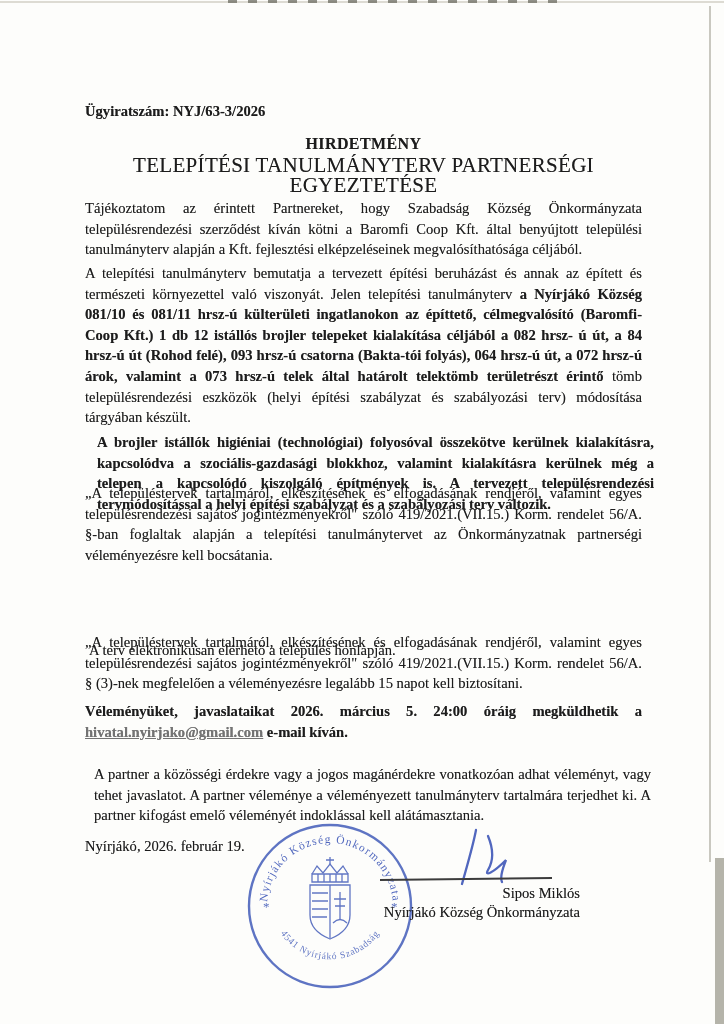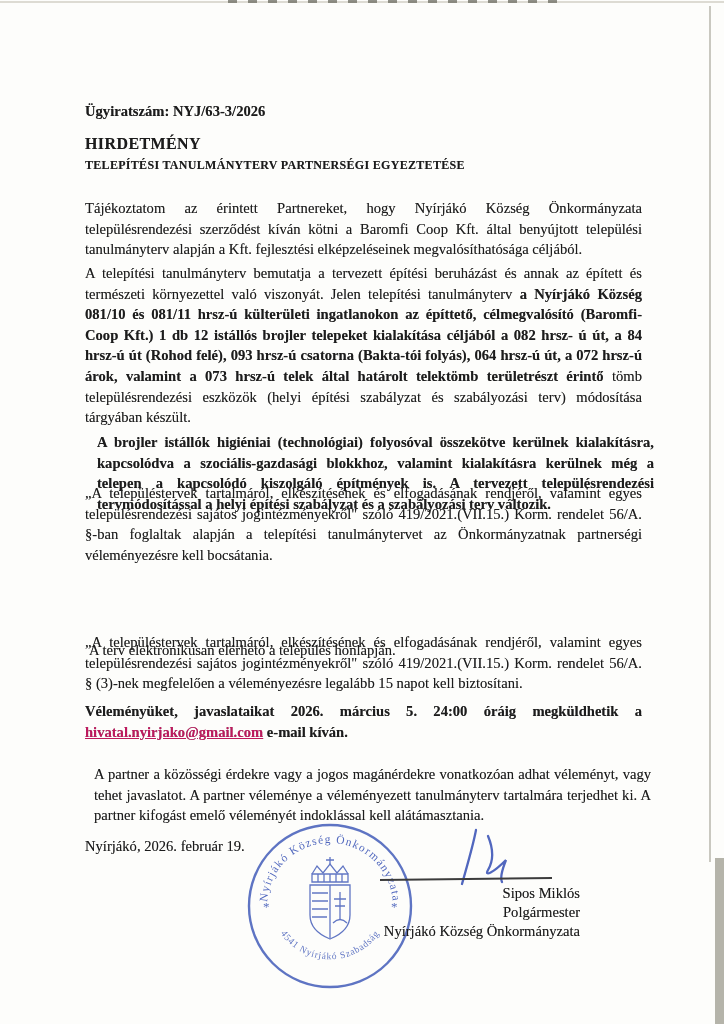--- a/index.html
+++ b/index.html
@@ -7,25 +7,25 @@
     width:724px;height:1024px;position:relative;overflow:hidden;
     background:#fdfdfb;
     font-family:"Liberation Serif","DejaVu Serif",serif;
     color:#1c1c1c;
     -webkit-font-smoothing:antialiased;
   }
   .page{position:absolute;inset:0;}
   .blk{position:absolute;left:85px;width:557px;font-size:14.6px;line-height:20.6px;}
   .just{text-align:justify;text-justify:inter-word;}
   .b{font-weight:bold;}
-  .center{}
+  .center{text-align:center;}
   .title1{font-size:16px;font-weight:bold;letter-spacing:.4px;}
-  .title2{font-size:12px;font-weight:bold;letter-spacing:.3px;}
+  .title2{font-size:21px;font-weight:normal;letter-spacing:.3px;}
   .soft{text-shadow:0 0 .4px rgba(20,20,20,.45);}
-  a.email{color:#be185d;text-decoration:underline;font-weight:bold;}
+  a.email{color:#737373;text-decoration:underline;font-weight:bold;}
   
   .scan-top{position:absolute;left:0;top:1px;width:724px;height:2px;background:#dddbd3;}
   .scan-top-dashes{position:absolute;left:228px;top:0;width:340px;height:3px;
     background:repeating-linear-gradient(90deg,#6d6d62 0 9px,transparent 9px 20px);opacity:.75;}
   .scan-right{position:absolute;left:709px;top:6px;width:2px;height:856px;background:#c9c8c0;}
   .scan-right-strip{position:absolute;left:715px;top:858px;width:9px;height:166px;background:#b5b4aa;}
   .sig-line{position:absolute;left:380px;top:878px;width:172px;height:2px;background:#3c3c3c;transform:rotate(-.6deg);}
   .sig-block{position:absolute;left:352px;top:884px;width:228px;text-align:right;
     font-size:14.6px;line-height:19px;}
   .stamp-svg{position:absolute;left:246px;top:822px;}
@@ -41,21 +41,21 @@
   <div class="scan-right"></div>
   <div class="scan-right-strip"></div>
 
   <div class="blk b soft" style="top:101px">Ügyiratszám: NYJ/63-3/2026</div>
 
   <div class="blk center soft" style="top:134px">
     <div class="title1">HIRDETMÉNY</div>
     <div class="title2">TELEPÍTÉSI TANULMÁNYTERV PARTNERSÉGI EGYEZTETÉSE</div>
   </div>
 
-  <p class="blk just soft" style="top:198px;margin:0">Tájékoztatom az érintett Partnereket, hogy Nyírjákó Község Önkormányzata településrendezési szerződést kíván kötni a Baromfi Coop Kft. által benyújtott települési tanulmányterv alapján a Kft. fejlesztési elképzeléseinek megvalósíthatósága céljából.</p>
+  <p class="blk just soft" style="top:198px;margin:0">Tájékoztatom az érintett Partnereket, hogy Szabadság Község Önkormányzata településrendezési szerződést kíván kötni a Baromfi Coop Kft. által benyújtott települési tanulmányterv alapján a Kft. fejlesztési elképzeléseinek megvalósíthatósága céljából.</p>
 
   <p class="blk just soft" style="top:263px;margin:0"><span>A telepítési tanulmányterv bemutatja a tervezett építési beruházást és annak az épített és természeti környezettel való viszonyát. Jelen telepítési tanulmányterv </span><span class="b">a Nyírjákó Község 081/10 és 081/11 hrsz-ú külterületi ingatlanokon az építtető, célmegvalósító (Baromfi-Coop Kft.) 1 db 12 istállós brojler telepeket kialakítása céljából a 082 hrsz- ú út, a 84 hrsz-ú út (Rohod felé), 093 hrsz-ú csatorna (Bakta-tói folyás), 064 hrsz-ú út, a 072 hrsz-ú árok, valamint a 073 hrsz-ú telek által határolt telektömb területrészt érintő </span><span>tömb településrendezési eszközök (helyi építési szabályzat és szabályozási terv) módosítása tárgyában készült.</span></p>
 
   <p class="blk just b soft" style="top:420px;margin:12px">A brojler istállók higiéniai (technológiai) folyosóval összekötve kerülnek kialakításra, kapcsolódva a szociális-gazdasági blokkhoz, valamint kialakításra kerülnek még a telepen a kapcsolódó kiszolgáló építmények is. A tervezett településrendezési tervmódosítással a helyi építési szabályzat és a szabályozási terv változik.</p>
 
   <p class="blk just soft" style="top:483px;margin:0">„A településtervek tartalmáról, elkészítésének és elfogadásának rendjéről, valamint egyes településrendezési sajátos jogintézményekről" szóló 419/2021.(VII.15.) Korm. rendelet 56/A. §-ban foglaltak alapján a telepítési tanulmánytervet az Önkormányzatnak partnerségi véleményezésre kell bocsátania.</p>
 
 
   <p class="blk soft" style="top:636px;margin:4px">A terv elektronikusan elérhető a település honlapján.</p>
 
@@ -98,17 +98,16 @@
   <svg class="squiggle-svg" width="110" height="68" viewBox="0 0 110 68">
     <g stroke="#3f57b8" stroke-width="2.3" fill="none" stroke-linecap="round" opacity="0.9">
       <path d="M 40,10 C 37,26 31,46 26,64"></path>
       <path d="M 52,16 C 57,28 58,40 52,50 C 48,57 57,53 70,40 C 66,50 64,58 66,62"></path>
     </g>
   </svg>
 
   <div class="sig-line"></div>
   <div class="sig-block soft">
     <div>Sipos Miklós</div>
-    <div>Polgármester</div>
     <div>Nyírjákó Község Önkormányzata</div>
   </div>
 
 </div>
 
 </body></html>

